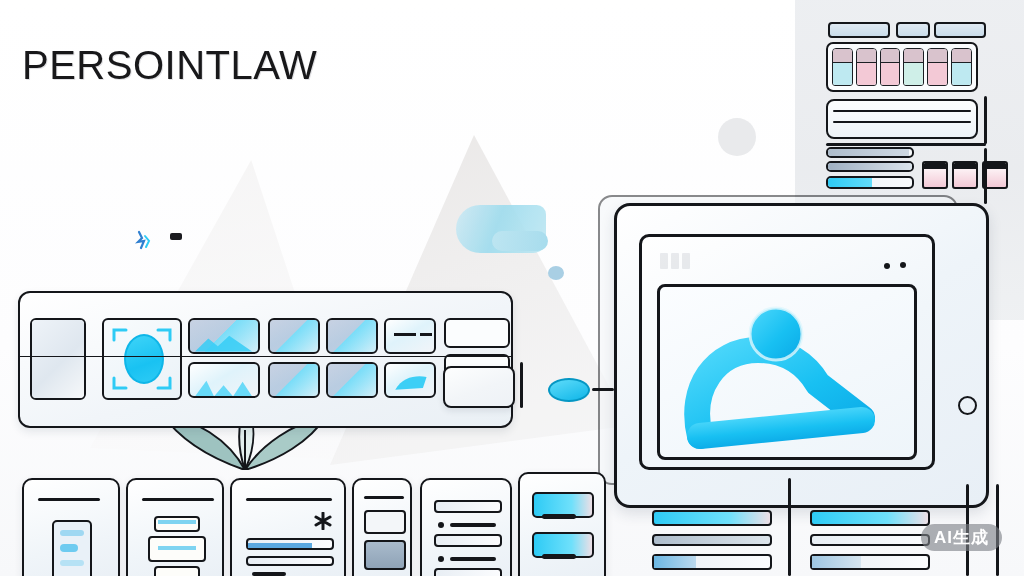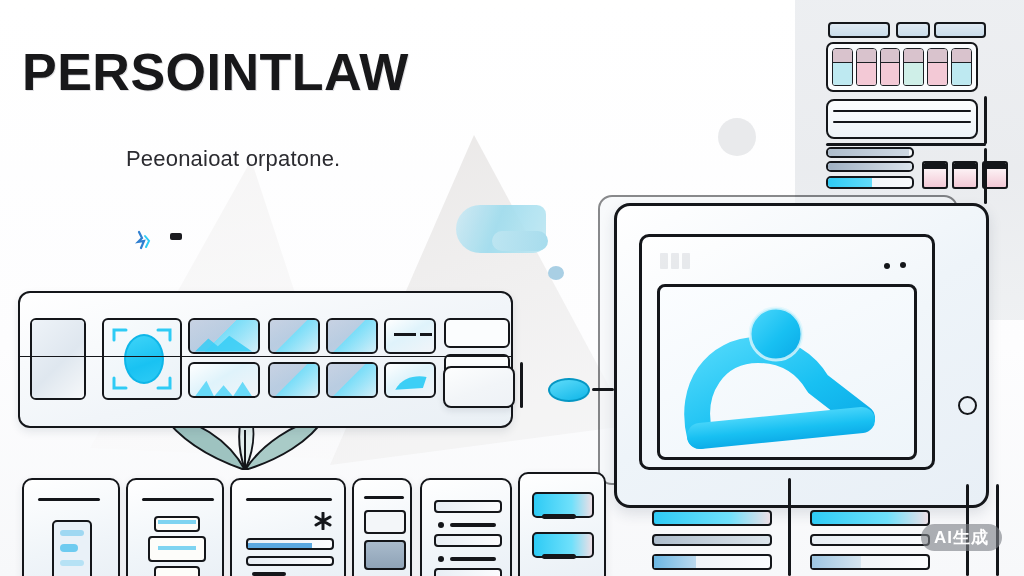--- a/index.html
+++ b/index.html
@@ -79,22 +79,22 @@
     width: 190px; height: 70px;
   }
 
   
   .headline {
     position: absolute;
     left: 22px; top: 44px;
     width: 420px;
   }
   .headline .line {
-    font-size: 52px;
-    font-weight: 700;
+    font-size: 40px;
+    font-weight: 400;
     letter-spacing: .5px;
     color: #18181a;
     line-height: 1.08;
     text-shadow: 1px 1px 0 rgba(120,120,130,.22);
   }
   .subhead {
     position: absolute;
     left: 126px; top: 146px;
     font-size: 22px;
     color: #2b2b30;
@@ -362,21 +362,20 @@
 <div id="stage">
 
   <div class="bg-right-panel"></div>
   <div class="bg-fan2"></div>
   <div class="bg-fan"></div>
   <div class="bg-gray-dot"></div>
 
   <div class="headline">
     <div class="line">PERSOINTLAW</div>
   </div>
-  <div class="subhead">Peeonaioat orpatone.</div>
 
   <svg class="mini-mark" viewBox="0 0 26 22">
     <path d="M4 3 L7 9 L3 13 L9 12 L6 19" stroke="#2f7fd0" stroke-width="2.2" fill="none" stroke-linecap="round"></path>
     <path d="M10 7 L14 12 L11 18" stroke="#2ecbf5" stroke-width="2" fill="none" stroke-linecap="round"></path>
   </svg>
   <div class="mini-dash"></div>
 
   <div class="blob-cyan"></div>
   <div class="blob-cyan-tail"></div>
   <div class="blob-dot"></div>

